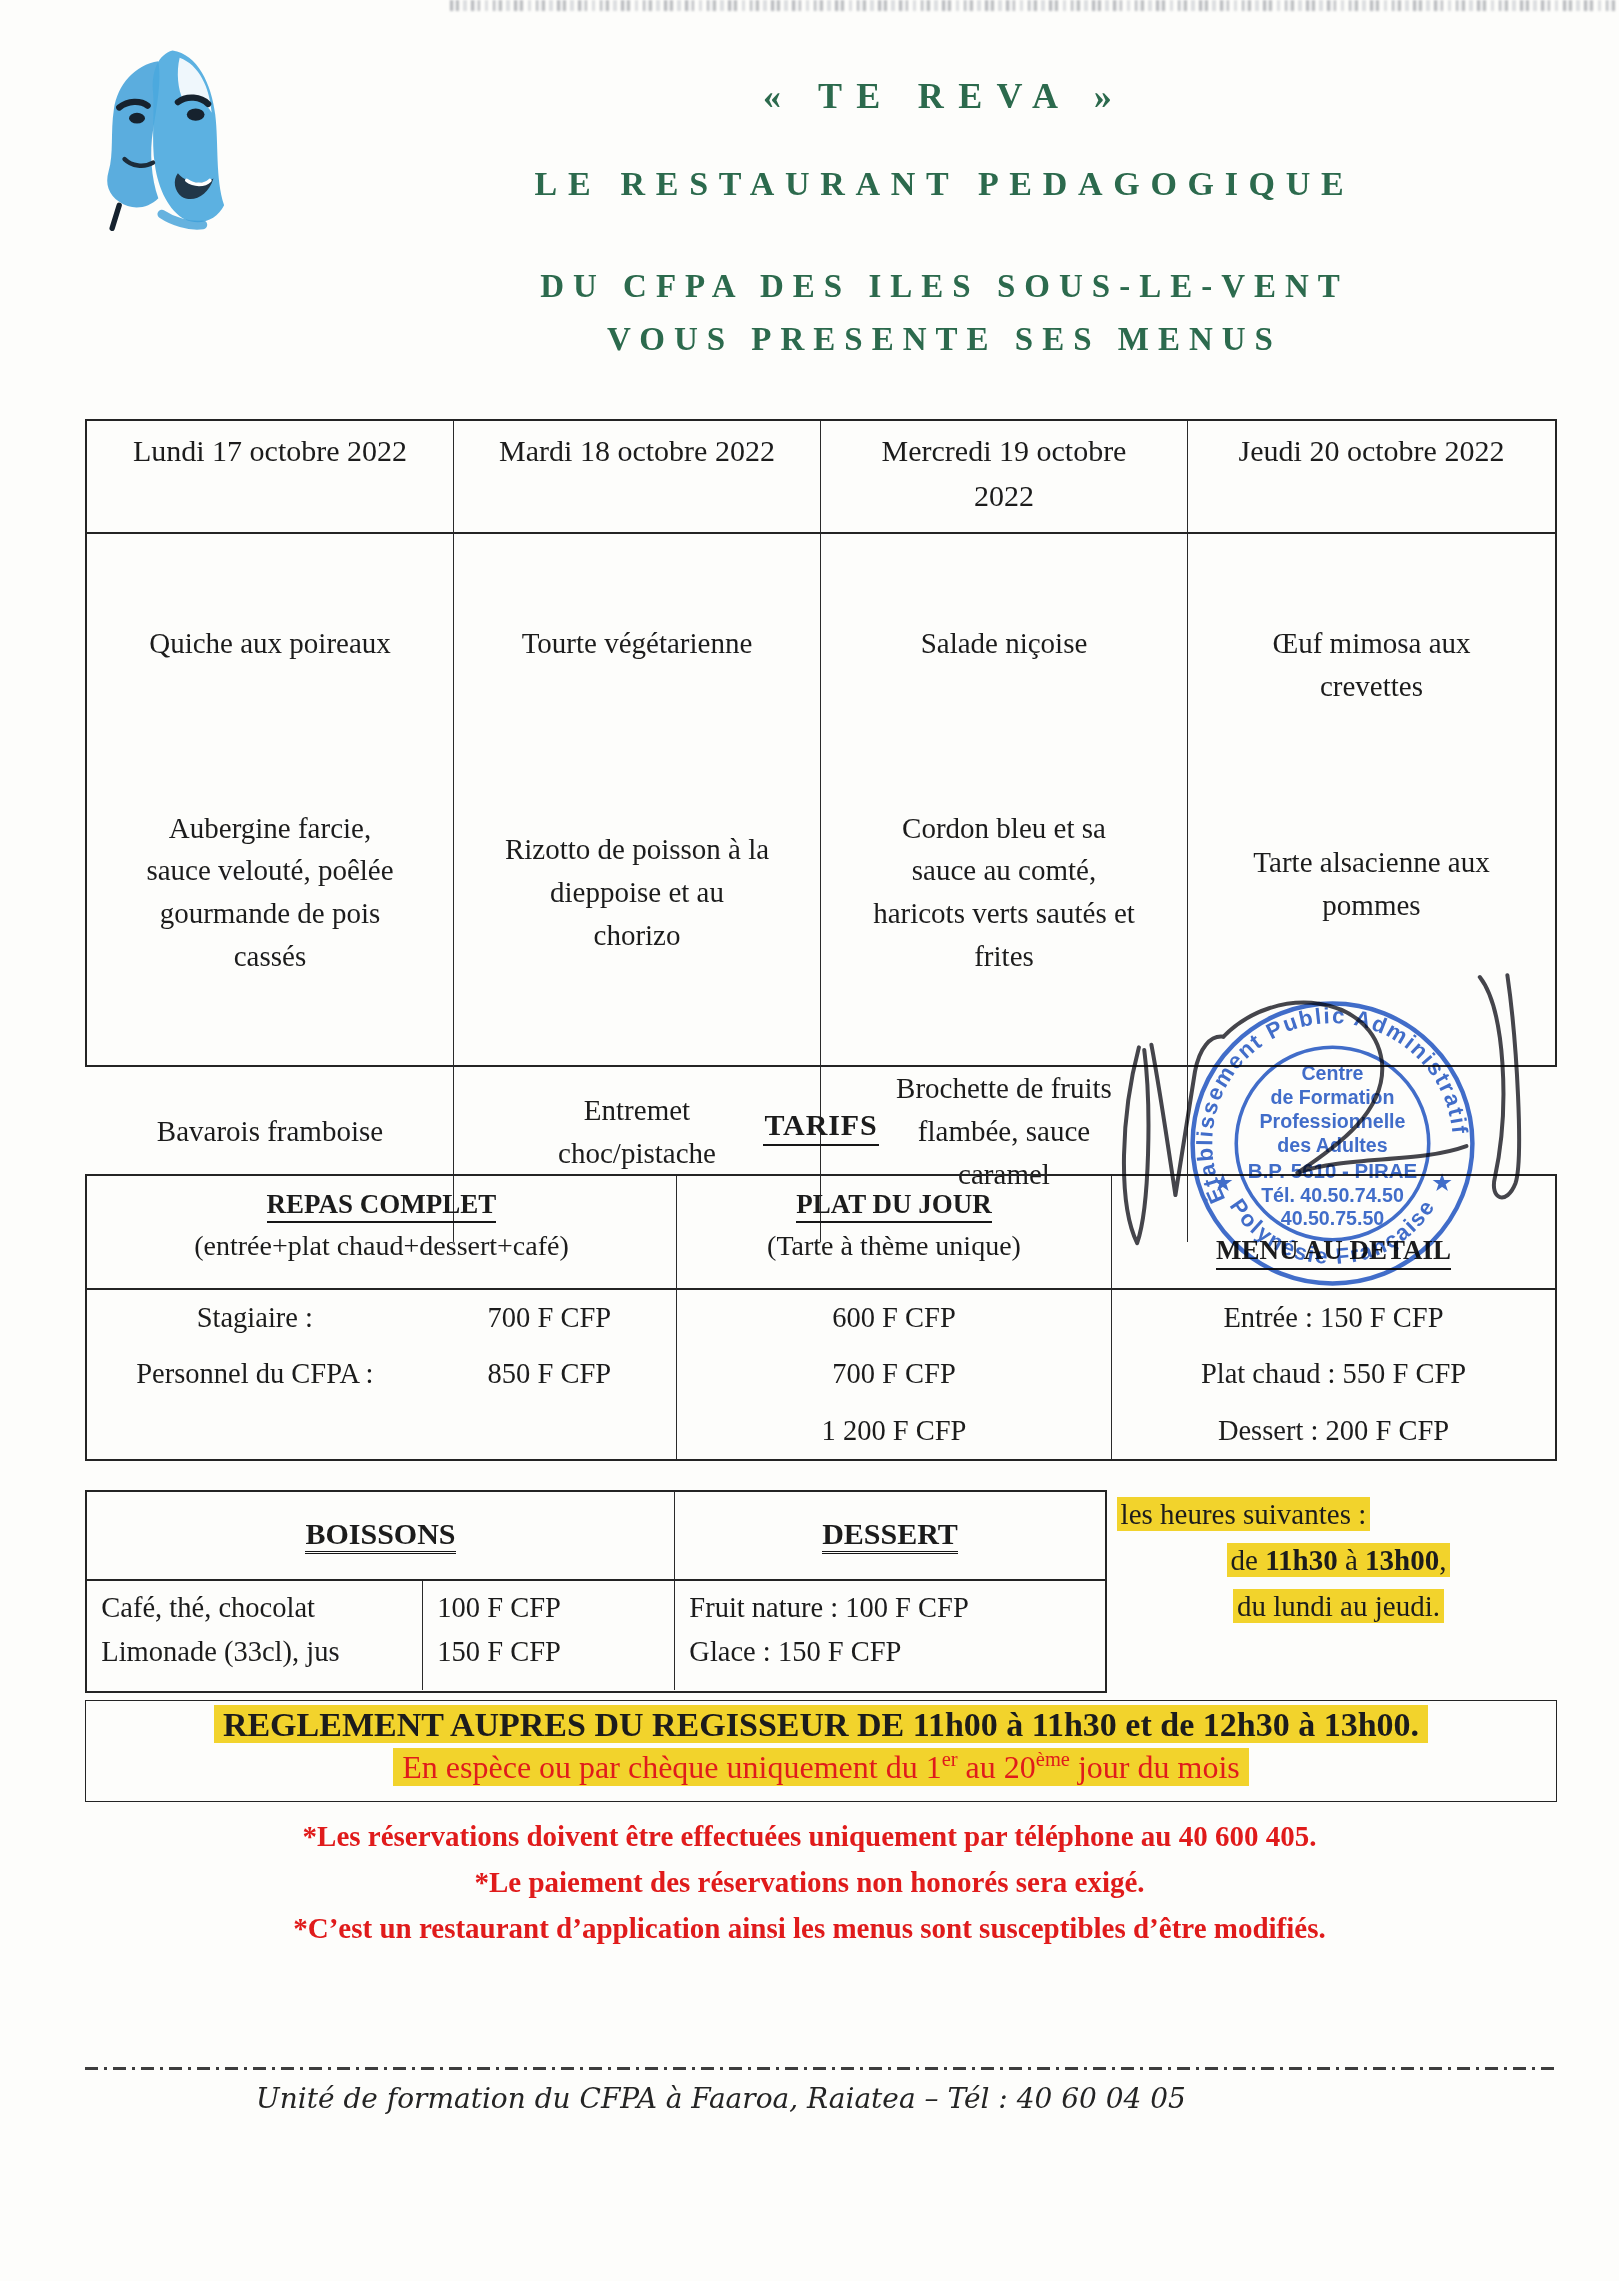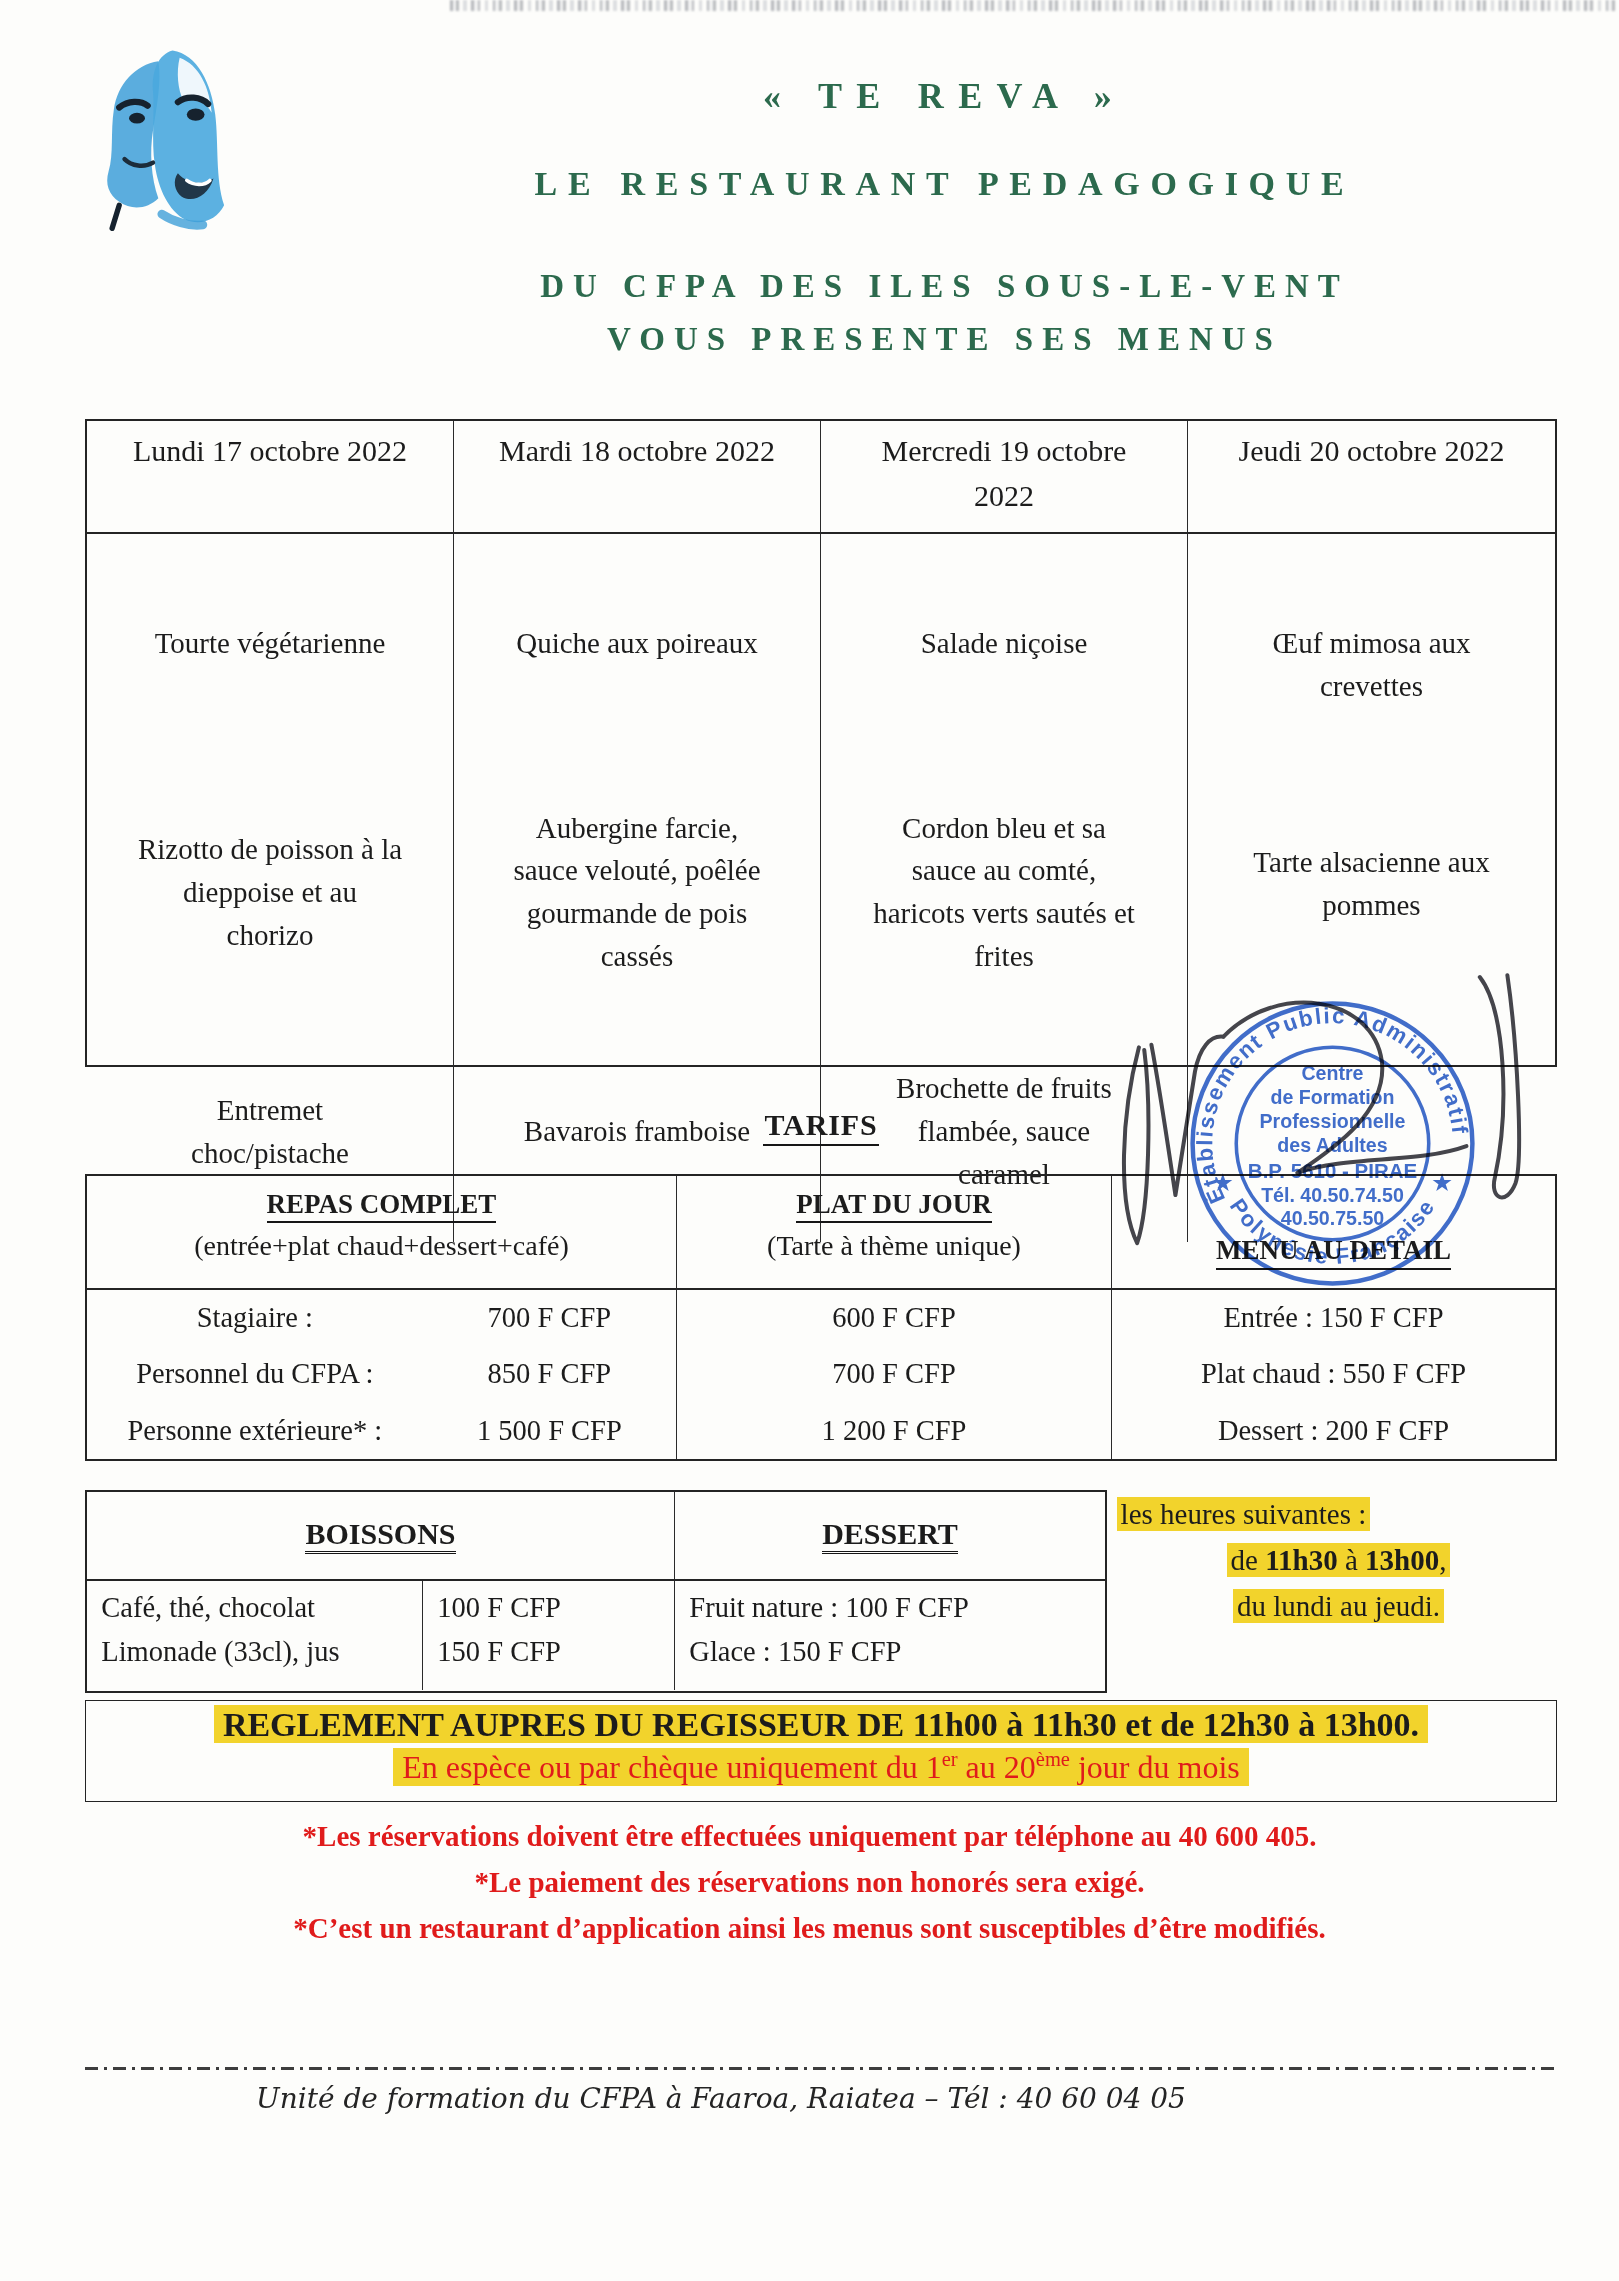--- a/index.html
+++ b/index.html
@@ -130,34 +130,34 @@
   </div>
 
   <div class="menu-table">
     <div class="hcell">Lundi 17 octobre 2022</div>
     <div class="hcell">Mardi 18 octobre 2022</div>
     <div class="hcell">Mercredi 19 octobre
 2022</div>
     <div class="hcell">Jeudi 20 octobre 2022</div>
 
     <div class="bcell">
+      <div class="slot-entree">Quiche aux poireaux</div>
+      <div class="slot-plat">Aubergine farcie,
+sauce velouté, poêlée
+gourmande de pois
+cassés</div>
+      <div class="slot-dessert">Bavarois framboise</div>
+    </div>
+    <div class="bcell">
       <div class="slot-entree">Tourte végétarienne</div>
       <div class="slot-plat">Rizotto de poisson à la
 dieppoise et au
 chorizo</div>
       <div class="slot-dessert">Entremet
 choc/pistache</div>
-    </div>
-    <div class="bcell">
-      <div class="slot-entree">Quiche aux poireaux</div>
-      <div class="slot-plat">Aubergine farcie,
-sauce velouté, poêlée
-gourmande de pois
-cassés</div>
-      <div class="slot-dessert">Bavarois framboise</div>
     </div>
     <div class="bcell">
       <div class="slot-entree">Salade niçoise</div>
       <div class="slot-plat">Cordon bleu et sa
 sauce au comté,
 haricots verts sautés et
 frites</div>
       <div class="slot-dessert">Brochette de fruits
 flambée, sauce
 caramel</div>
@@ -188,24 +188,20 @@
     </div>
 
     <div class="cell tt-body">
       <div class="tt-row2">
         <div>Stagiaire :</div>
         <div>700 F CFP</div>
       </div>
       <div class="tt-row2">
         <div>Personnel du CFPA :</div>
         <div>850 F CFP</div>
-      </div>
-      <div class="tt-row2">
-        <div>Personne extérieure* :</div>
-        <div>1 500 F CFP</div>
       </div>
     </div>
     <div class="cell tt-body">
       <div>600 F CFP</div>
       <div>700 F CFP</div>
       <div>1 200 F CFP</div>
     </div>
     <div class="cell last tt-body">
       <div>Entrée : 150 F CFP</div>
       <div>Plat chaud : 550 F CFP</div>

